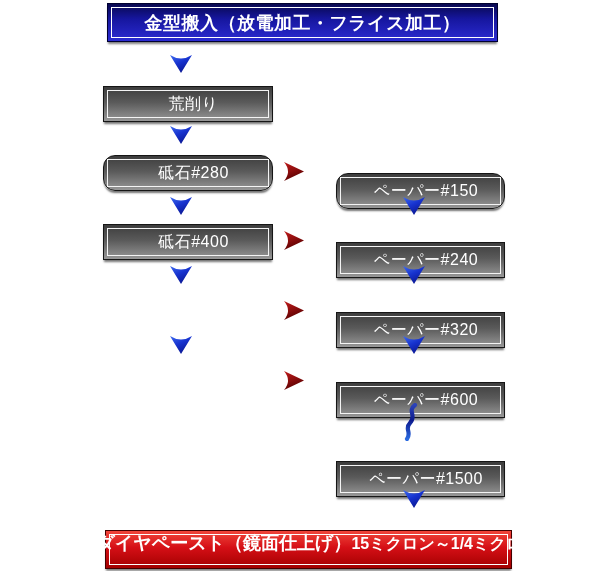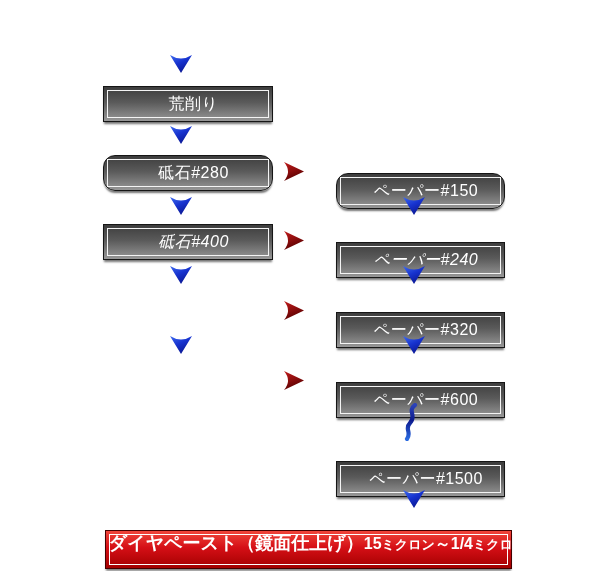--- a/index.html
+++ b/index.html
@@ -36,26 +36,26 @@
     background:linear-gradient(180deg,#f0453a 0%,#d50f16 45%,#a30000 100%);
     border:1px solid #450000;
     box-shadow:0 3px 2px -1px rgba(0,0,0,.5);
     color:#ffffff;font-weight:bold;padding-left:18px;
   }
   .banner-red::after{
     content:"";position:absolute;inset:3px;border:1px solid #ffffff;pointer-events:none;
   }
   .banner-red .big{font-size:18px;}
   .banner-red .num{font-size:16px;}
-  .banner-red .small{font-size:13px;text-align:right;}
+  .banner-red .small{font-size:16px;text-align:right;}
   
   .col-l{left:103px;width:157px;height:34px;}
   .col-r{left:336px;width:156px;height:34px;margin-top:18px;}
   .r-rough{top:86px;}
-  .r1{top:155px;border-radius:12px;} .r2{top:224px;font-style:italic;} .r3{top:294px;} .r4{top:364px;} .r5{top:443px;}
+  .r1{top:155px;border-radius:12px;} .r2{top:224px;} .r3{top:294px;} .r4{top:364px;} .r5{top:443px;}
   .ar-l{left:169px;} .ar-r{left:402px;}
   .svgblock{display:block;}
 </style>
 </head>
 <body>
 
 <svg width="0" height="0" style="position:absolute" aria-hidden="true">
   <defs>
     <linearGradient id="gBlue" x1="0" y1="0" x2="0.6" y2="1">
       <stop offset="0" stop-color="#3f6cf0"></stop>
@@ -70,20 +70,23 @@
     <linearGradient id="gSquig" x1="0" y1="0" x2="0" y2="1">
       <stop offset="0" stop-color="#2c43b8"></stop>
       <stop offset="0.45" stop-color="#0c1a8e"></stop>
       <stop offset="1" stop-color="#2a6ae0"></stop>
     </linearGradient>
   </defs>
 </svg>
 
 <div class="canvas">
 
+  <div class="abs banner-blue" style="left:107px;top:3px;width:389px;height:37px;">
+    <span>金型搬入（放電加工・フライス加工）</span>
+  </div>
 
   <div class="abs ar-l" style="top:54px;">
     <svg class="svgblock" width="24" height="20">
         <path d="M1,1 Q12,8 23,1 L12,19 Z" fill="url(#gBlue)"></path>
       </svg>
   </div>
 
   <div class="abs gbox col-l r-rough">
     <span>荒削り</span>
   </div>

